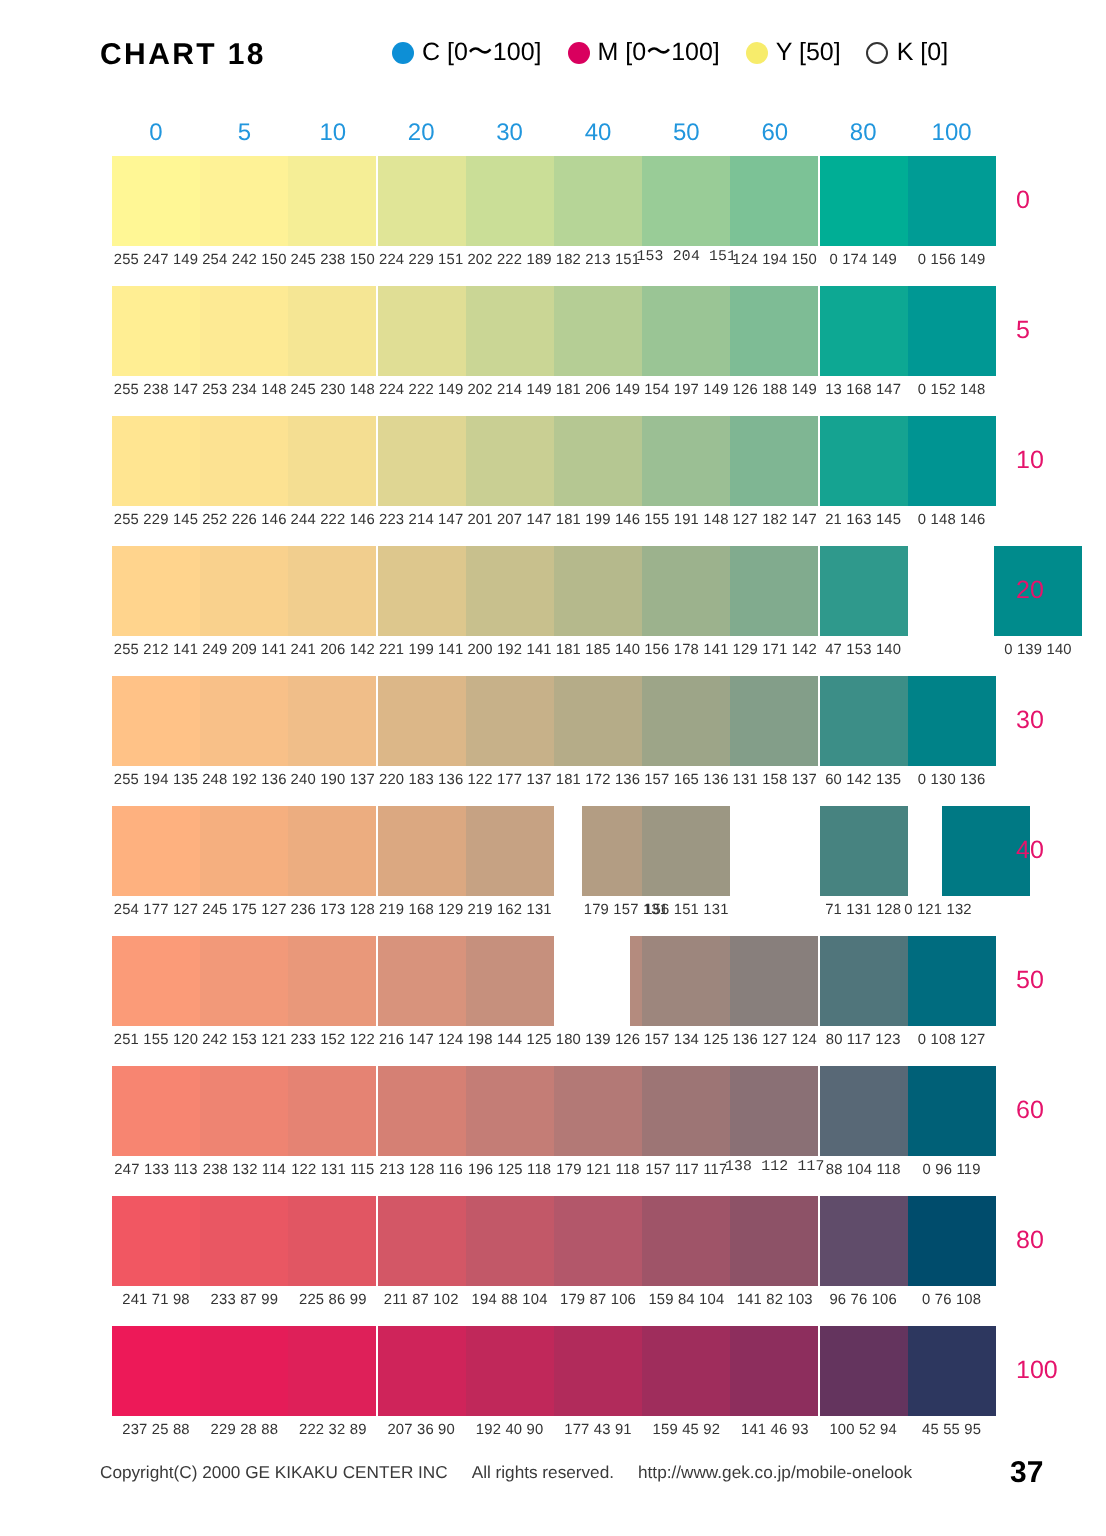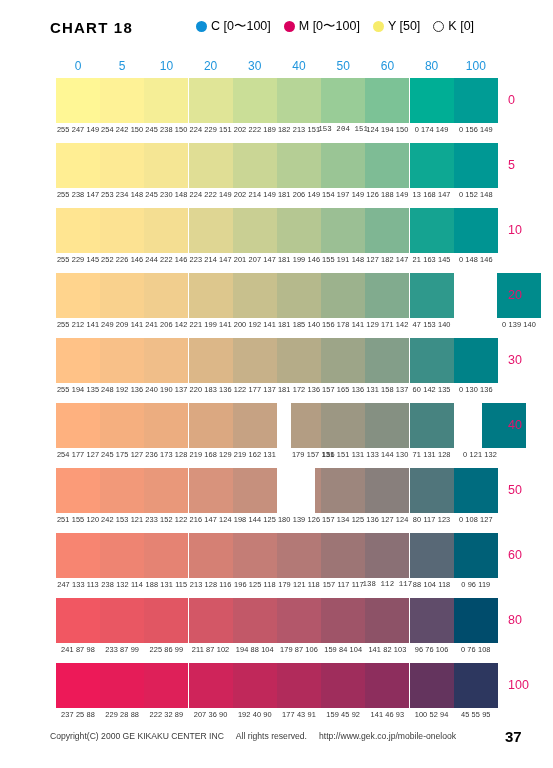--- a/index.html
+++ b/index.html
@@ -418,29 +418,25 @@
         <div class="swatch-label">219 162 131</div>
       </div>
       <div class="swatch-cell" style="left: 235px;">
         <div class="swatch" style="background: rgb(179, 157, 131);"></div>
         <div class="swatch-label">179 157 131</div>
       </div>
       <div class="swatch-cell" style="left: 265.2px;">
         <div class="swatch" style="background: rgb(156, 151, 131);"></div>
         <div class="swatch-label">156 151 131</div>
       </div>
-      <div class="swatch-cell" style="left: 309.4px;">
-        <div class="swatch" style="background: rgb(133, 144, 130);"></div>
-        <div class="swatch-label">133 144 130</div>
-      </div>
       <div class="swatch-cell" style="left: 353.6px;">
         <div class="swatch" style="background: rgb(71, 131, 128);"></div>
         <div class="swatch-label">71 131 128</div>
       </div>
-      <div class="swatch-cell" style="left: 402px; padding-left: 24px;">
+      <div class="swatch-cell" style="left: 391px; padding-left: 24px;">
         <div class="swatch" style="background: rgb(0, 121, 132);"></div>
         <div class="swatch-label">0 121 132</div>
       </div>
       <div class="row-label" style="color: rgb(229, 19, 107);">40</div>
     </div>
     <div class="swatch-row">
       <div class="swatch-cell" style="left: 0px;">
         <div class="swatch" style="background: rgb(251, 155, 120);"></div>
         <div class="swatch-label">251 155 120</div>
       </div>
@@ -486,21 +482,21 @@
       <div class="swatch-cell" style="left: 0px;">
         <div class="swatch" style="background: rgb(247, 133, 113);"></div>
         <div class="swatch-label">247 133 113</div>
       </div>
       <div class="swatch-cell" style="left: 44.2px;">
         <div class="swatch" style="background: rgb(238, 132, 114);"></div>
         <div class="swatch-label">238 132 114</div>
       </div>
       <div class="swatch-cell" style="left: 88.4px;">
         <div class="swatch" style="background: rgb(229, 131, 115);"></div>
-        <div class="swatch-label">188 131 115</div>
+        <div class="swatch-label">122 131 115</div>
       </div>
       <div class="swatch-cell" style="left: 132.6px;">
         <div class="swatch" style="background: rgb(213, 128, 116);"></div>
         <div class="swatch-label">213 128 116</div>
       </div>
       <div class="swatch-cell" style="left: 176.8px;">
         <div class="swatch" style="background: rgb(196, 125, 118);"></div>
         <div class="swatch-label">196 125 118</div>
       </div>
       <div class="swatch-cell" style="left: 221px;">
@@ -521,21 +517,21 @@
       </div>
       <div class="swatch-cell" style="left: 397.8px;">
         <div class="swatch" style="background: rgb(0, 96, 119);"></div>
         <div class="swatch-label">0 96 119</div>
       </div>
       <div class="row-label" style="color: rgb(229, 19, 107);">60</div>
     </div>
     <div class="swatch-row">
       <div class="swatch-cell" style="left: 0px;">
         <div class="swatch" style="background: rgb(241, 87, 98);"></div>
-        <div class="swatch-label">241 87 98</div>
+        <div class="swatch-label">241 71 98</div>
       </div>
       <div class="swatch-cell" style="left: 44.2px;">
         <div class="swatch" style="background: rgb(233, 87, 99);"></div>
         <div class="swatch-label">233 87 99</div>
       </div>
       <div class="swatch-cell" style="left: 88.4px;">
         <div class="swatch" style="background: rgb(225, 86, 99);"></div>
         <div class="swatch-label">225 86 99</div>
       </div>
       <div class="swatch-cell" style="left: 132.6px;">

